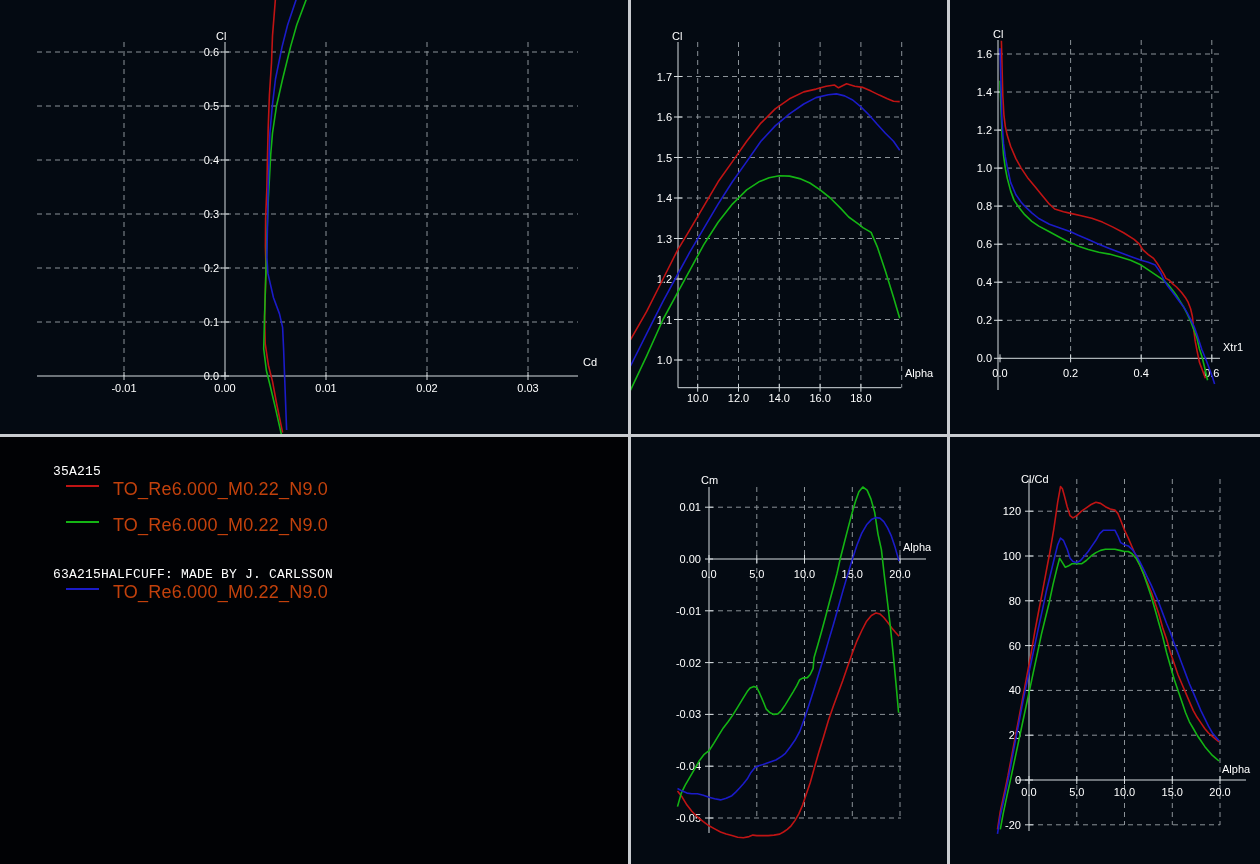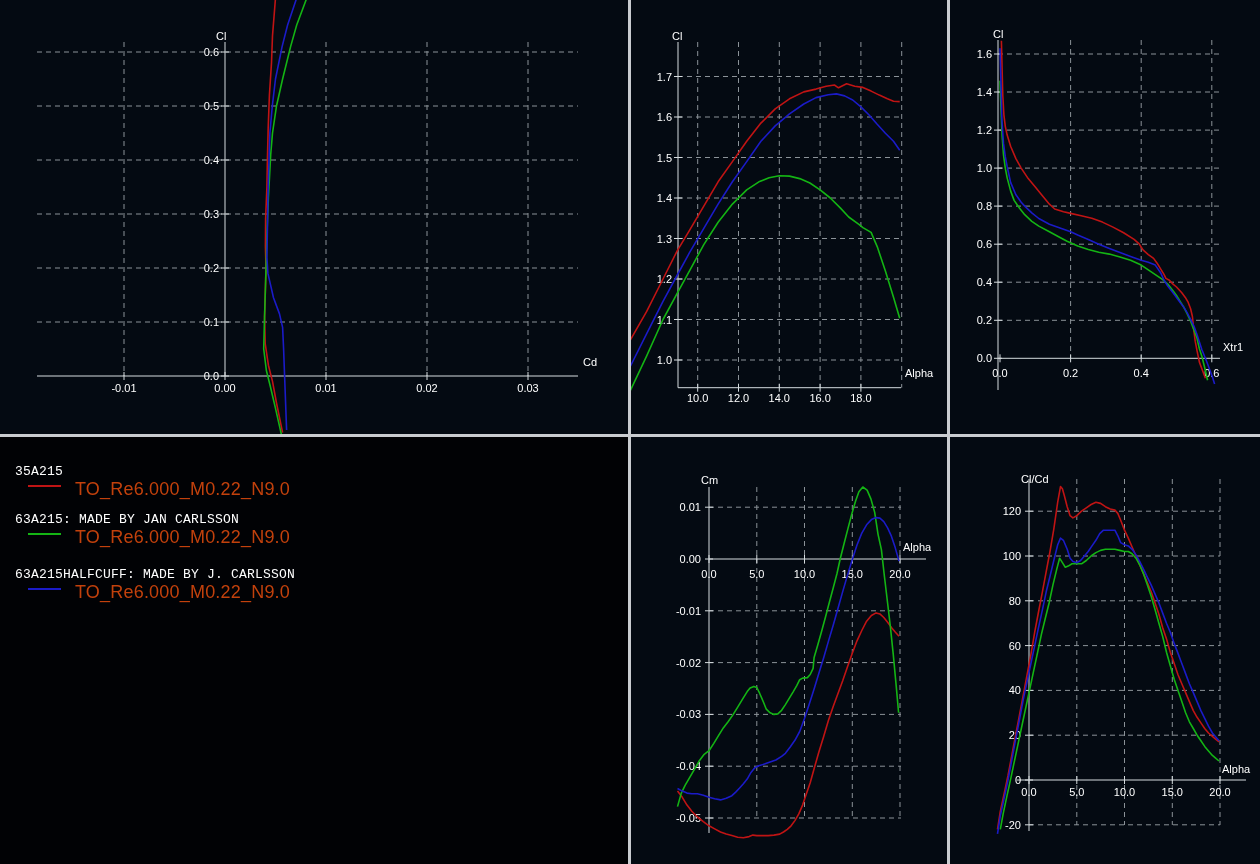--- a/index.html
+++ b/index.html
@@ -3,21 +3,21 @@
 <meta charset="utf-8">
 <style>
   html,body{margin:0;padding:0;background:#000105;}
   body{position:relative;width:1260px;height:864px;overflow:hidden;
        font-family:"Liberation Sans",sans-serif;}
   .panel{position:absolute;overflow:hidden;background:#040a12;}
   .panel.legend-panel{background:#010205;}
   .divider{position:absolute;background:#c9ccd0;z-index:5;}
   svg{display:block;}
   svg text{font-family:"Liberation Sans",sans-serif;font-size:11px;fill:#ffffff;}
-  .legend-entry{position:absolute;left:0;width:620px;}
+  .legend-entry{position:absolute;left:0;width:620px;padding-left:38px;}
   .l-name{margin-left:15px;color:#fff;white-space:pre;
           font-family:"Liberation Mono","DejaVu Sans Mono",monospace;
           font-size:13px;letter-spacing:0.2px;line-height:12px;}
   .l-row{position:relative;height:13px;margin-top:1px;}
   .l-line{position:absolute;left:28px;top:6px;width:33px;height:2px;}
   .l-polar{position:absolute;left:75px;top:0;color:#c2410c;white-space:pre;
            font-family:Liberation Sans, sans-serif;
            font-size:18px;letter-spacing:0.2px;}
 </style>
 </head>
@@ -172,21 +172,20 @@
 
 <div class="panel legend-panel" style="left:0;top:437px;width:628px;height:427px;">
   <div class="legend-entry" style="top:29px;">
     <div class="l-name">35A215</div>
     <div class="l-row">
       <span class="l-line" style="background: rgb(192, 20, 20);"></span>
       <span class="l-polar">TO_Re6.000_M0.22_N9.0</span>
     </div>
   </div>
   <div class="legend-entry" style="top:77px;">
-    <div class="l-name">63A215: MADE BY JAN CARLSSON</div>
     <div class="l-row">
       <span class="l-line" style="background: rgb(20, 180, 20);"></span>
       <span class="l-polar">TO_Re6.000_M0.22_N9.0</span>
     </div>
   </div>
   <div class="legend-entry" style="top:132px;">
     <div class="l-name">63A215HALFCUFF: MADE BY J. CARLSSON</div>
     <div class="l-row">
       <span class="l-line" style="background: rgb(27, 27, 200);"></span>
       <span class="l-polar">TO_Re6.000_M0.22_N9.0</span>

